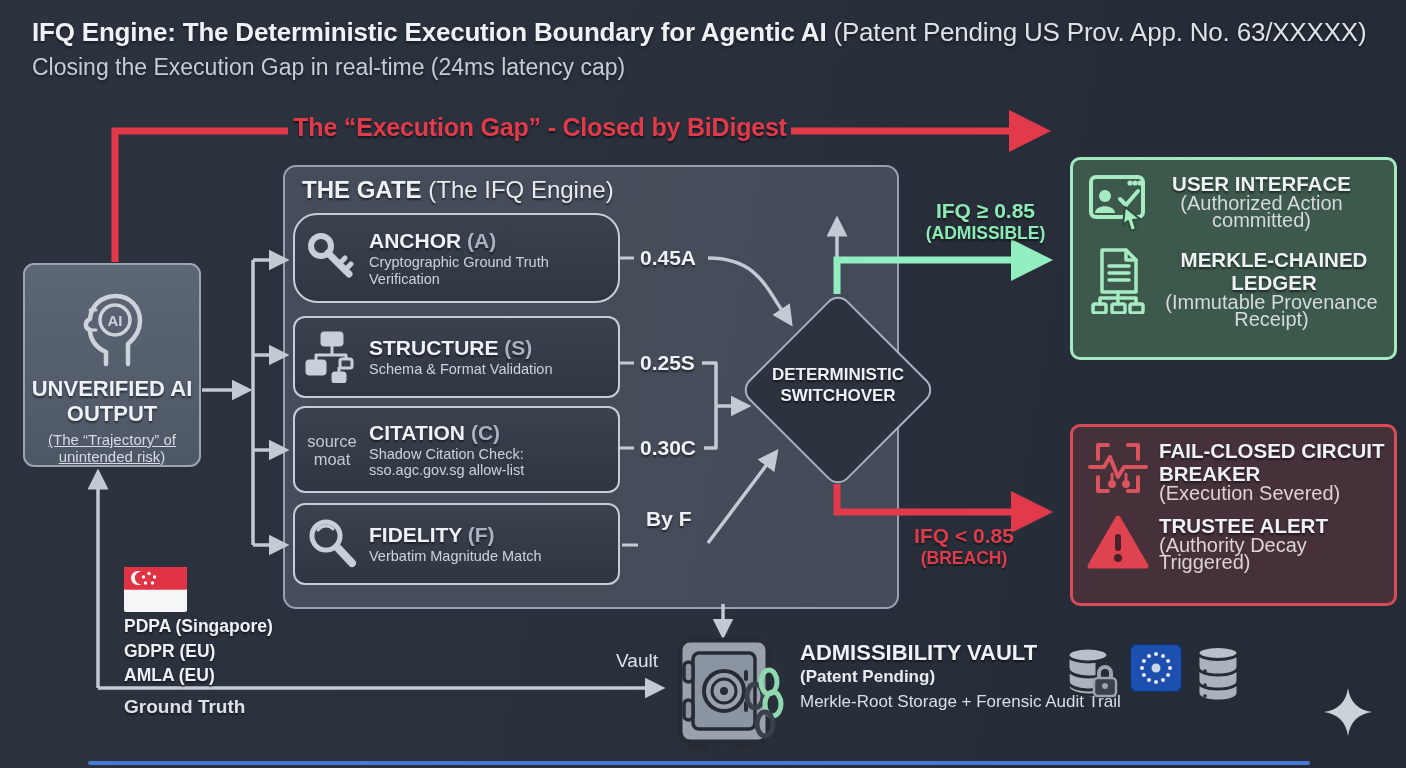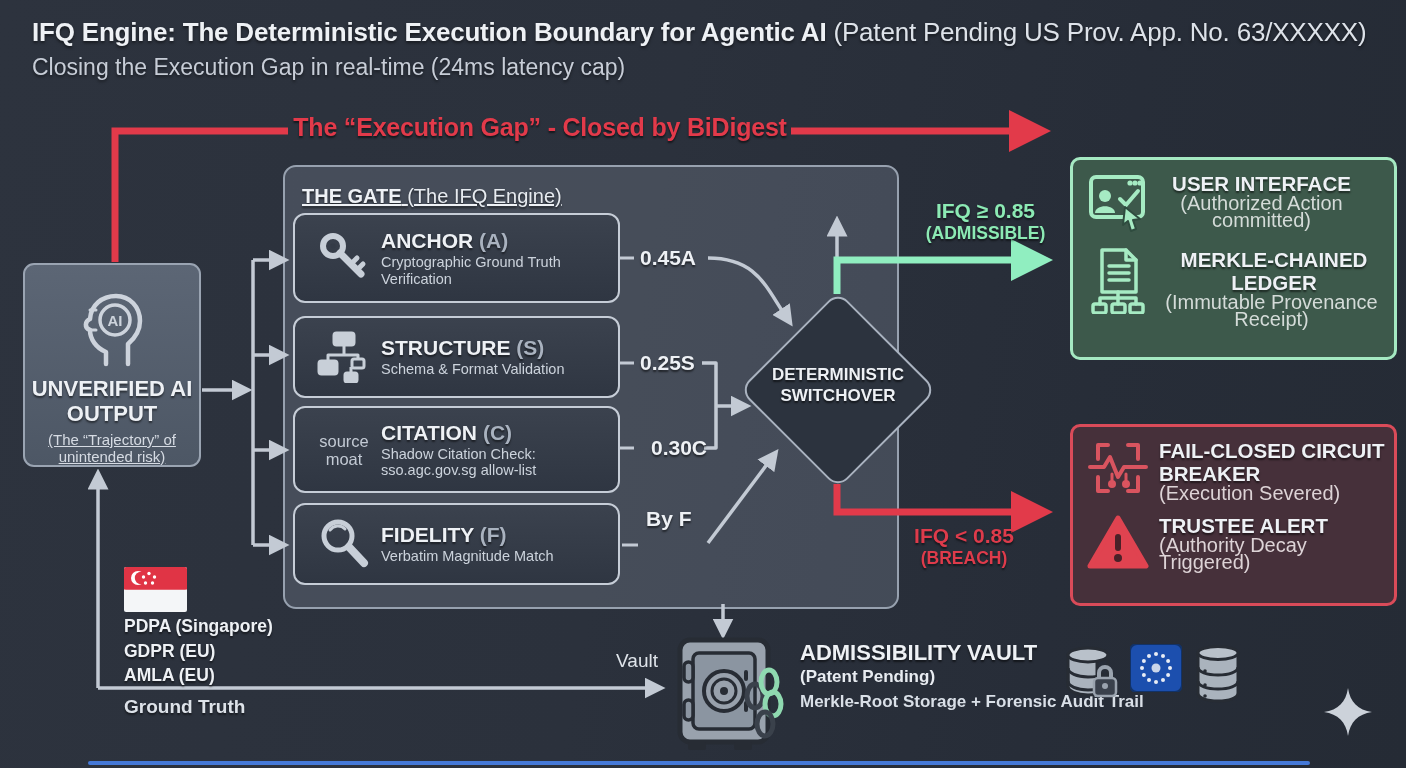--- a/index.html
+++ b/index.html
@@ -32,28 +32,28 @@
   .unv{left:23px;top:263px;width:178px;height:204px;z-index:1;
        background:linear-gradient(#5c6675,#4d5765);border:2.5px solid #9aa4b2;
        text-align:center;padding-top:25px;}
   .unv .ttl{font-size:22px;line-height:25px;font-weight:700;margin-top:4px;
             text-shadow:0 2px 2px rgba(0,0,0,.5);}
   .unv .sub{font-size:15px;line-height:17px;color:#d6dbe3;margin-top:5px;padding:0 6px;text-decoration:underline;}
 
   
   .gate{left:283px;top:165px;width:612px;height:440px;z-index:1;
         background:rgba(132,143,158,.30);border:2.5px solid #97a1af;border-radius:13px;}
-  .gate-title{left:302px;top:185px;z-index:3;font-size:20px;font-weight:700;
-              text-shadow:0 2px 2px rgba(0,0,0,.55);text-decoration:underline;}
+  .gate-title{left:302px;top:176px;z-index:3;font-size:24px;font-weight:700;
+              text-shadow:0 2px 2px rgba(0,0,0,.55);}
   .gate-title .sfx{font-weight:400;color:#e7ebf0;}
 
   .comp{left:293px;width:327px;z-index:1;display:flex;align-items:center;
         background:linear-gradient(#3b424e,#2f3642);border:2px solid #c6cdd7;border-radius:12px;
         box-sizing:border-box;}
-  .comp .ic{width:74px;flex:0 0 74px;display:flex;justify-content:center;align-items:center;padding-left:12px;}
+  .comp .ic{width:74px;flex:0 0 74px;display:flex;justify-content:center;align-items:center;}
   .comp .tx{flex:1;padding-right:4px;}
   .comp .nm{font-size:21px;line-height:23px;font-weight:700;text-shadow:0 2px 2px rgba(0,0,0,.5);}
   .comp .nm .code{color:#a9b2bf;}
   .comp .ds{font-size:14.5px;line-height:16.5px;color:#ccd3dc;margin-top:2px;}
   .srcmoat{font-size:16.5px;line-height:18px;color:#c3cad4;text-align:center;}
 
   .weight{z-index:3;font-size:21px;font-weight:700;text-shadow:0 2px 2px rgba(0,0,0,.55);}
 
   
   .formula{left:748px;top:177px;width:174px;height:38px;z-index:3;
@@ -93,21 +93,21 @@
   .gtruth{left:124px;top:696px;z-index:3;font-size:19px;font-weight:700;color:#dde2e9;
           text-shadow:0 2px 2px rgba(0,0,0,.5);}
 
   
   .vault-label{left:574px;top:650px;width:84px;z-index:3;text-align:right;
                font-size:19px;color:#dfe4ea;}
   .safe{left:672px;top:634px;z-index:3;}
   .vtext{left:800px;top:640px;z-index:3;width:420px;}
   .vtext .t1{font-size:22px;font-weight:700;line-height:26px;text-shadow:0 2px 2px rgba(0,0,0,.55);}
   .vtext .t2{font-size:17px;font-weight:600;line-height:22px;color:#e8ecf1;}
-  .vtext .t3{font-size:17px;font-weight:700;line-height:24px;color:#d9dfe7;margin-top:2px;}
+  .vtext .t3{font-size:17px;font-weight:400;line-height:24px;color:#d9dfe7;margin-top:2px;}
   .dbrow{left:1064px;top:644px;z-index:3;display:flex;align-items:flex-start;gap:12px;}
 
   .sparkle{left:1322px;top:686px;z-index:3;}
   .bottom-line{left:88px;top:761px;width:1222px;height:4px;background:#4579d8;z-index:3;border-radius:2px;}
 </style>
 </head>
 <body>
 
 <div class="canvas">
 
@@ -129,21 +129,21 @@
     <div class="ttl">UNVERIFIED AI OUTPUT</div>
     <div class="sub">(The “Trajectory” of unintended risk)</div>
   </div>
 
   <div class="abs gate"></div>
   <div class="abs gate-title">
     <span>THE GATE</span>
     <span class="sfx">(The IFQ Engine)</span>
   </div>
 
-  <div class="abs comp" style="top:213px;height:90px;">
+  <div class="abs comp" style="top:213px;height:90px;border-radius:24px;">
     <div class="ic">
       <svg width="56" height="56" viewBox="0 0 56 56">
         <g stroke="#c8cfd8" fill="none" stroke-linecap="round">
           <circle cx="17" cy="16" r="10" stroke-width="6"></circle>
           <circle cx="17" cy="16" r="2.5" fill="#343b47" stroke="none"></circle>
           <path d="M24,23 L45,44" stroke-width="7"></path>
           <path d="M35,34 L41,28 M41,40 L47,34" stroke-width="5"></path>
         </g>
       </svg>
     </div>
@@ -194,21 +194,21 @@
     </div>
     <div class="tx">
       <div class="nm"><span>FIDELITY</span>
         <span class="code">(F)</span></div>
       <div class="ds">Verbatim Magnitude Match</div>
     </div>
   </div>
 
   <div class="abs weight" style="left:640px;top:246px;">0.45A</div>
   <div class="abs weight" style="left:640px;top:351px;">0.25S</div>
-  <div class="abs weight" style="left:640px;top:436px;margin-left:11px;">0.30C</div>
+  <div class="abs weight" style="left:640px;top:436px;">0.30C</div>
   <div class="abs weight" style="left:646px;top:507px;">By F</div>
 
 
   <div class="abs diamond"></div>
   <div class="abs diamond-label">DETERMINISTIC SWITCHOVER</div>
 
   <div class="abs cond green">
     <div class="c1">IFQ ≥ 0.85</div>
     <div class="c2">(ADMISSIBLE)</div>
   </div>

